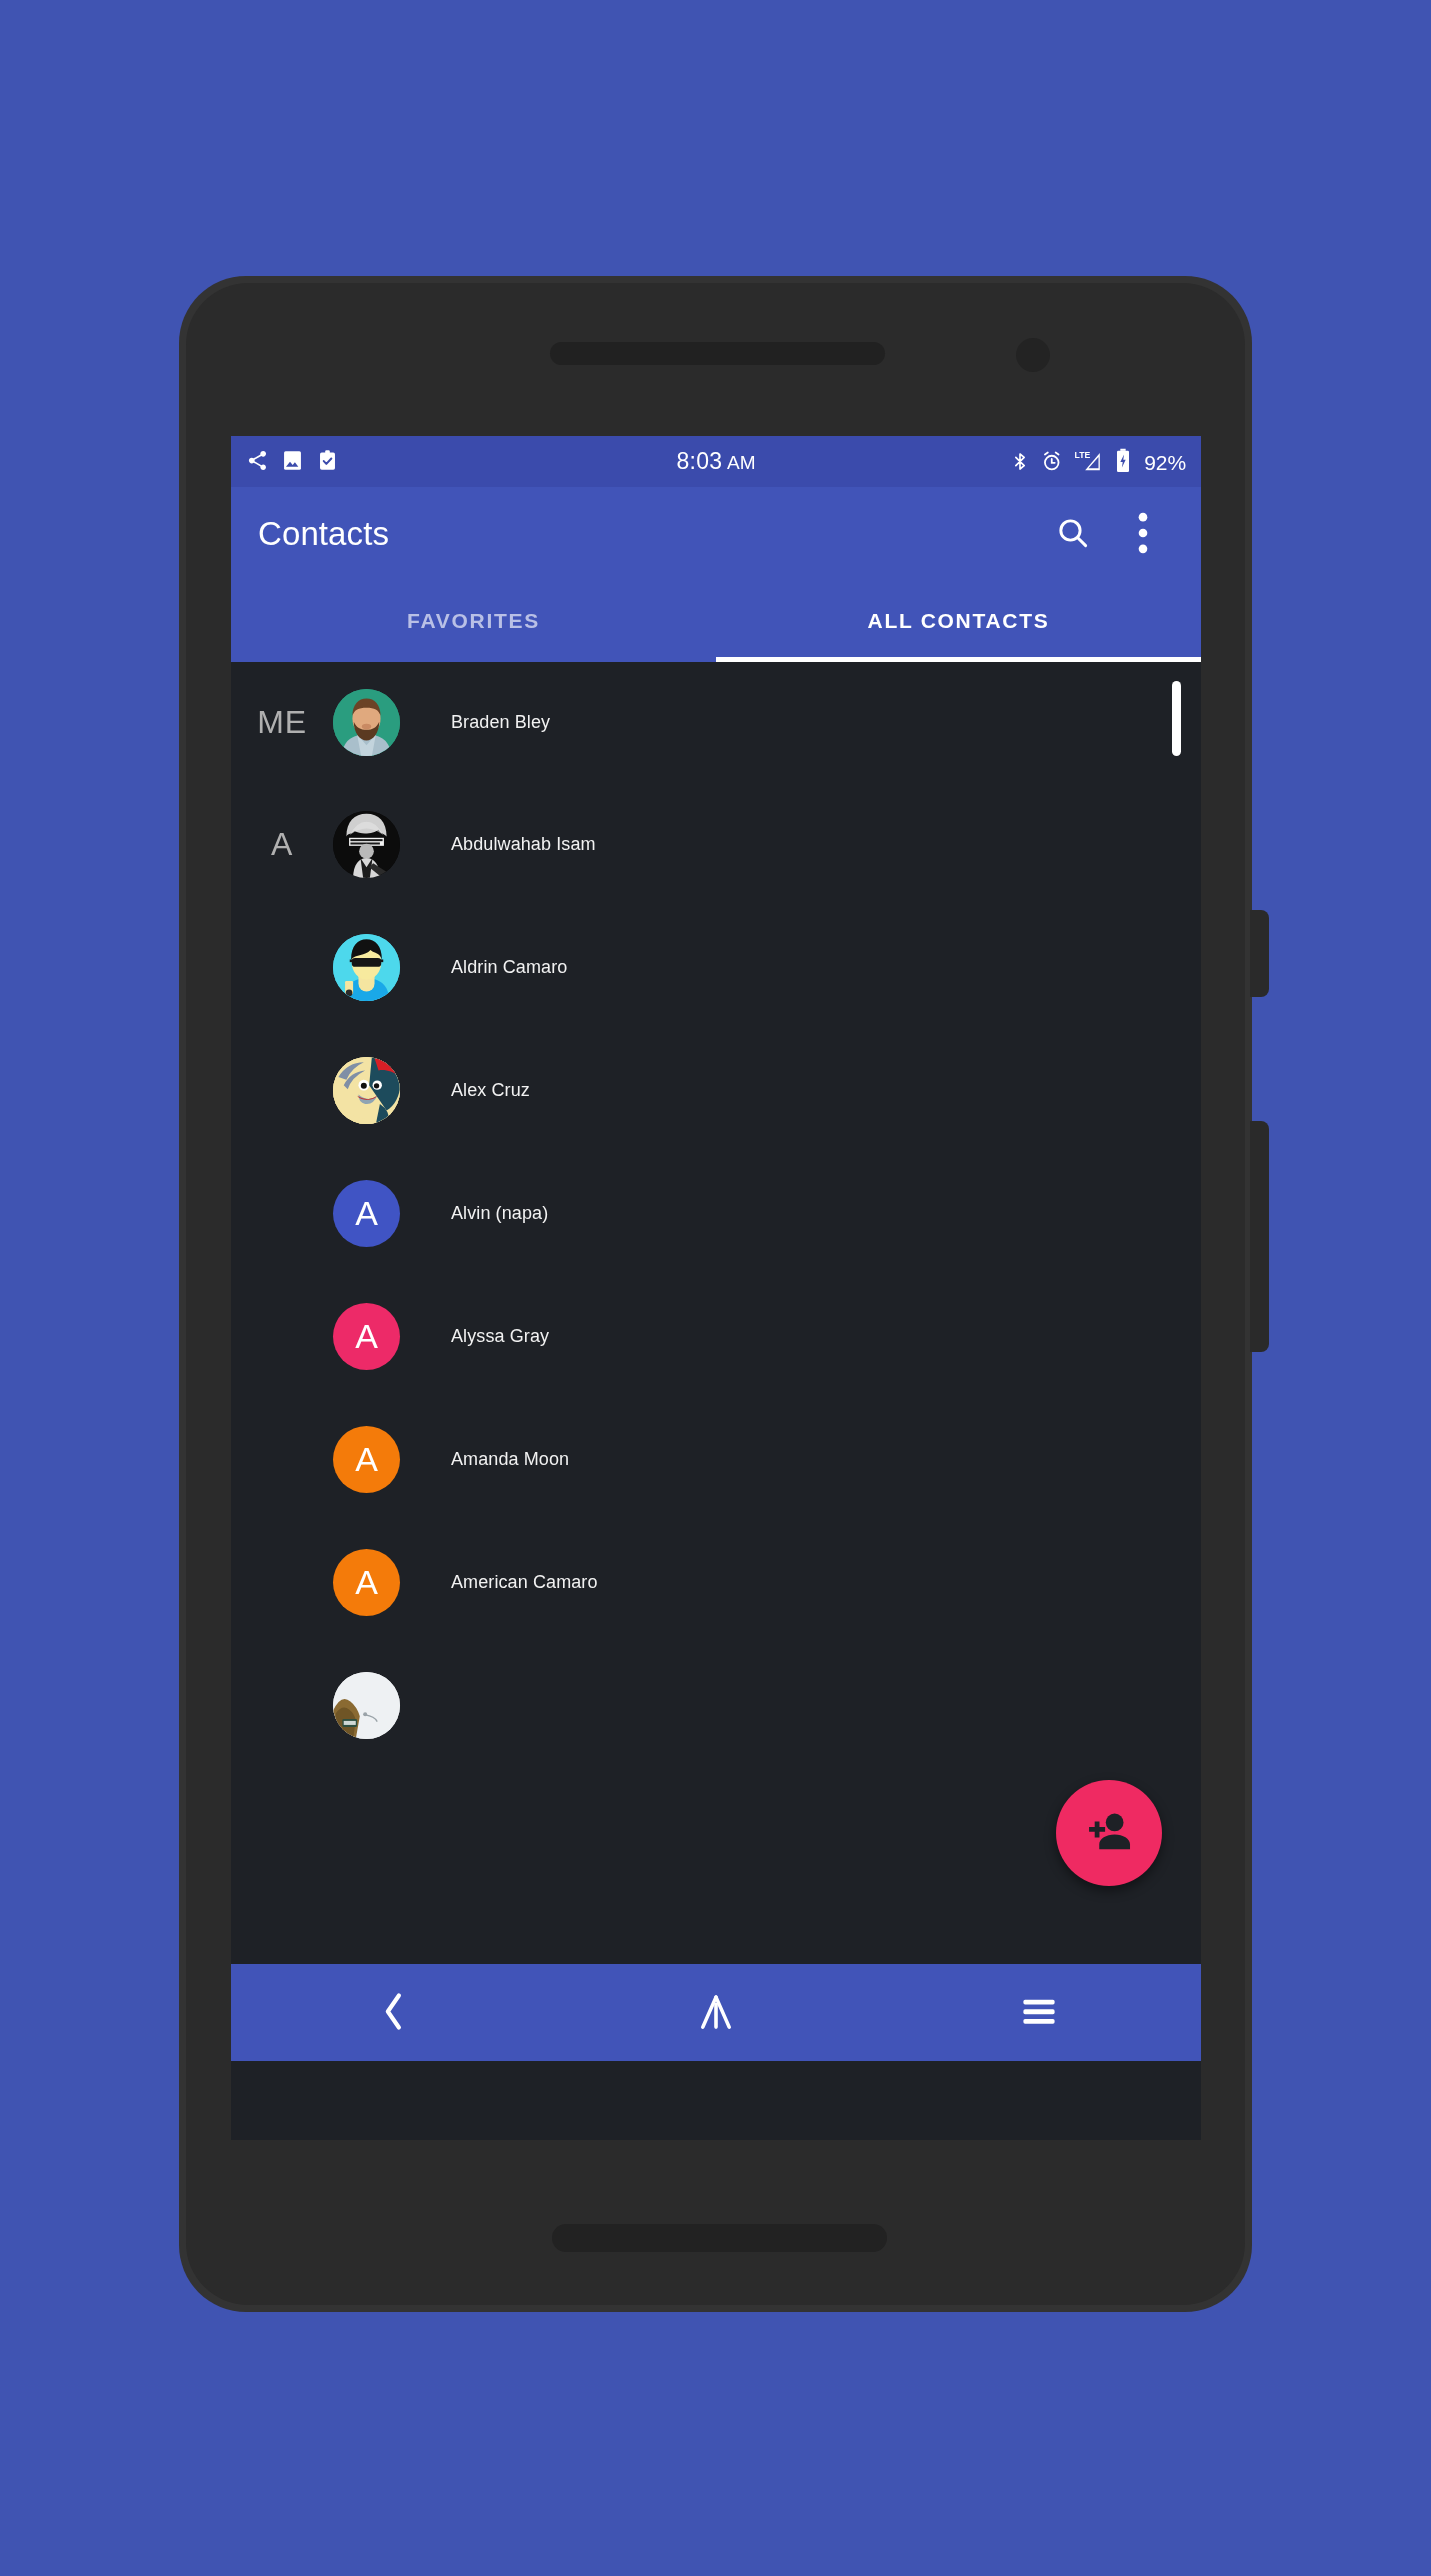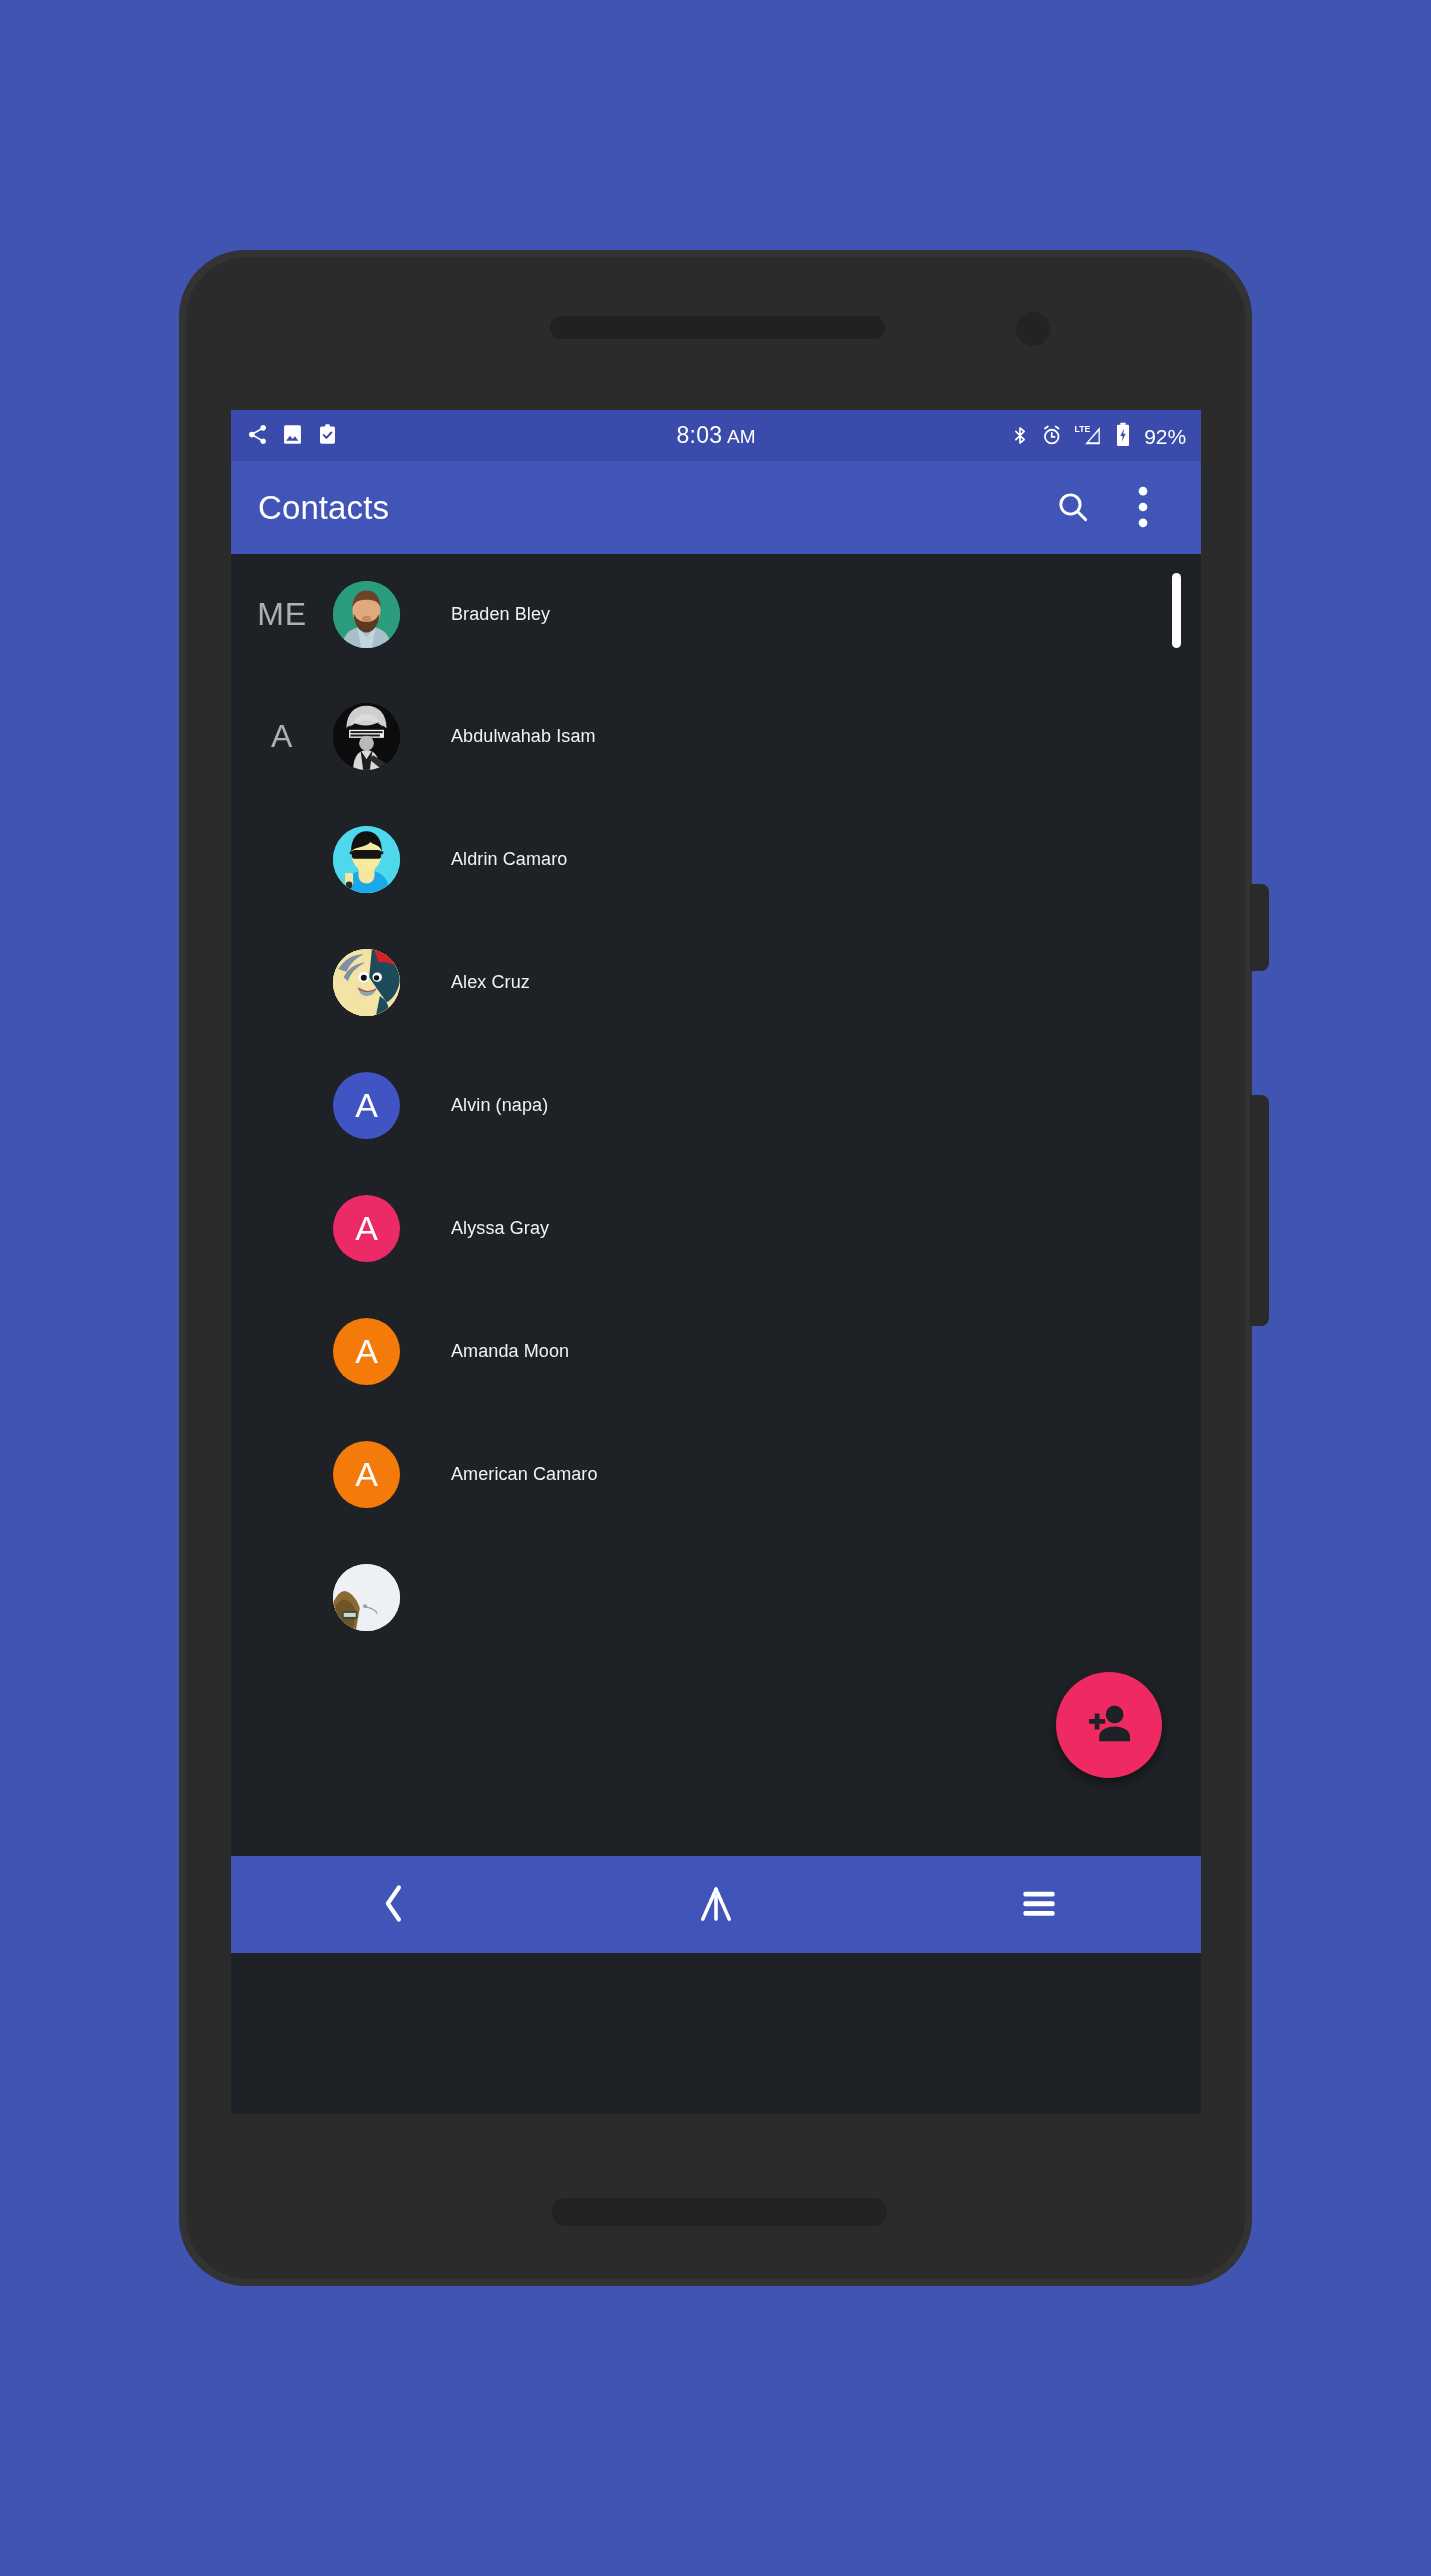--- a/index.html
+++ b/index.html
@@ -6,21 +6,21 @@
   html,body { width:1432px; height:2576px; overflow:hidden; }
   body {
     background:#4054b2;
     font-family:"Liberation Sans", sans-serif;
     -webkit-font-smoothing:antialiased;
   }
 
   
   #phone-frame{
     position:absolute;
-    left:179px; top:250px;
+    left:179px; top:276px;
     width:1073px; height:2036px;
     background:#333333;
     border-radius:67px;
     box-shadow:0 0 0 0 rgba(0,0,0,0);
   }
   #phone-inner-bevel{
     position:absolute;
     left:6.7px; top:6.7px; right:6.7px; bottom:6.7px;
     background:#2b2b2b;
     border-radius:62px;
@@ -324,20 +324,24 @@
             <svg width="12" height="42" viewBox="0 0 8 36">
               <circle cx="4" cy="4.4" r="3.7" fill="#fff"></circle>
               <circle cx="4" cy="18" r="3.7" fill="#fff"></circle>
               <circle cx="4" cy="31.6" r="3.7" fill="#fff"></circle>
             </svg>
           </span>
         </div>
       </div>
     </div>
 
+    <div id="tab-bar">
+      <div class="tab inactive">FAVORITES</div>
+      <div class="tab active">ALL CONTACTS</div>
+    </div>
 
     <div id="contact-list">
 
       <div id="list-scrollbar"></div>
 
       <div class="contact-row" style="height:121px;">
         <div class="section-letter">ME</div>
         <div class="avatar" style="background:#2a9d7f;">
           <svg class="av-img" viewBox="0 0 100 100">
             <rect width="100" height="100" fill="#2a9d7f"></rect>

